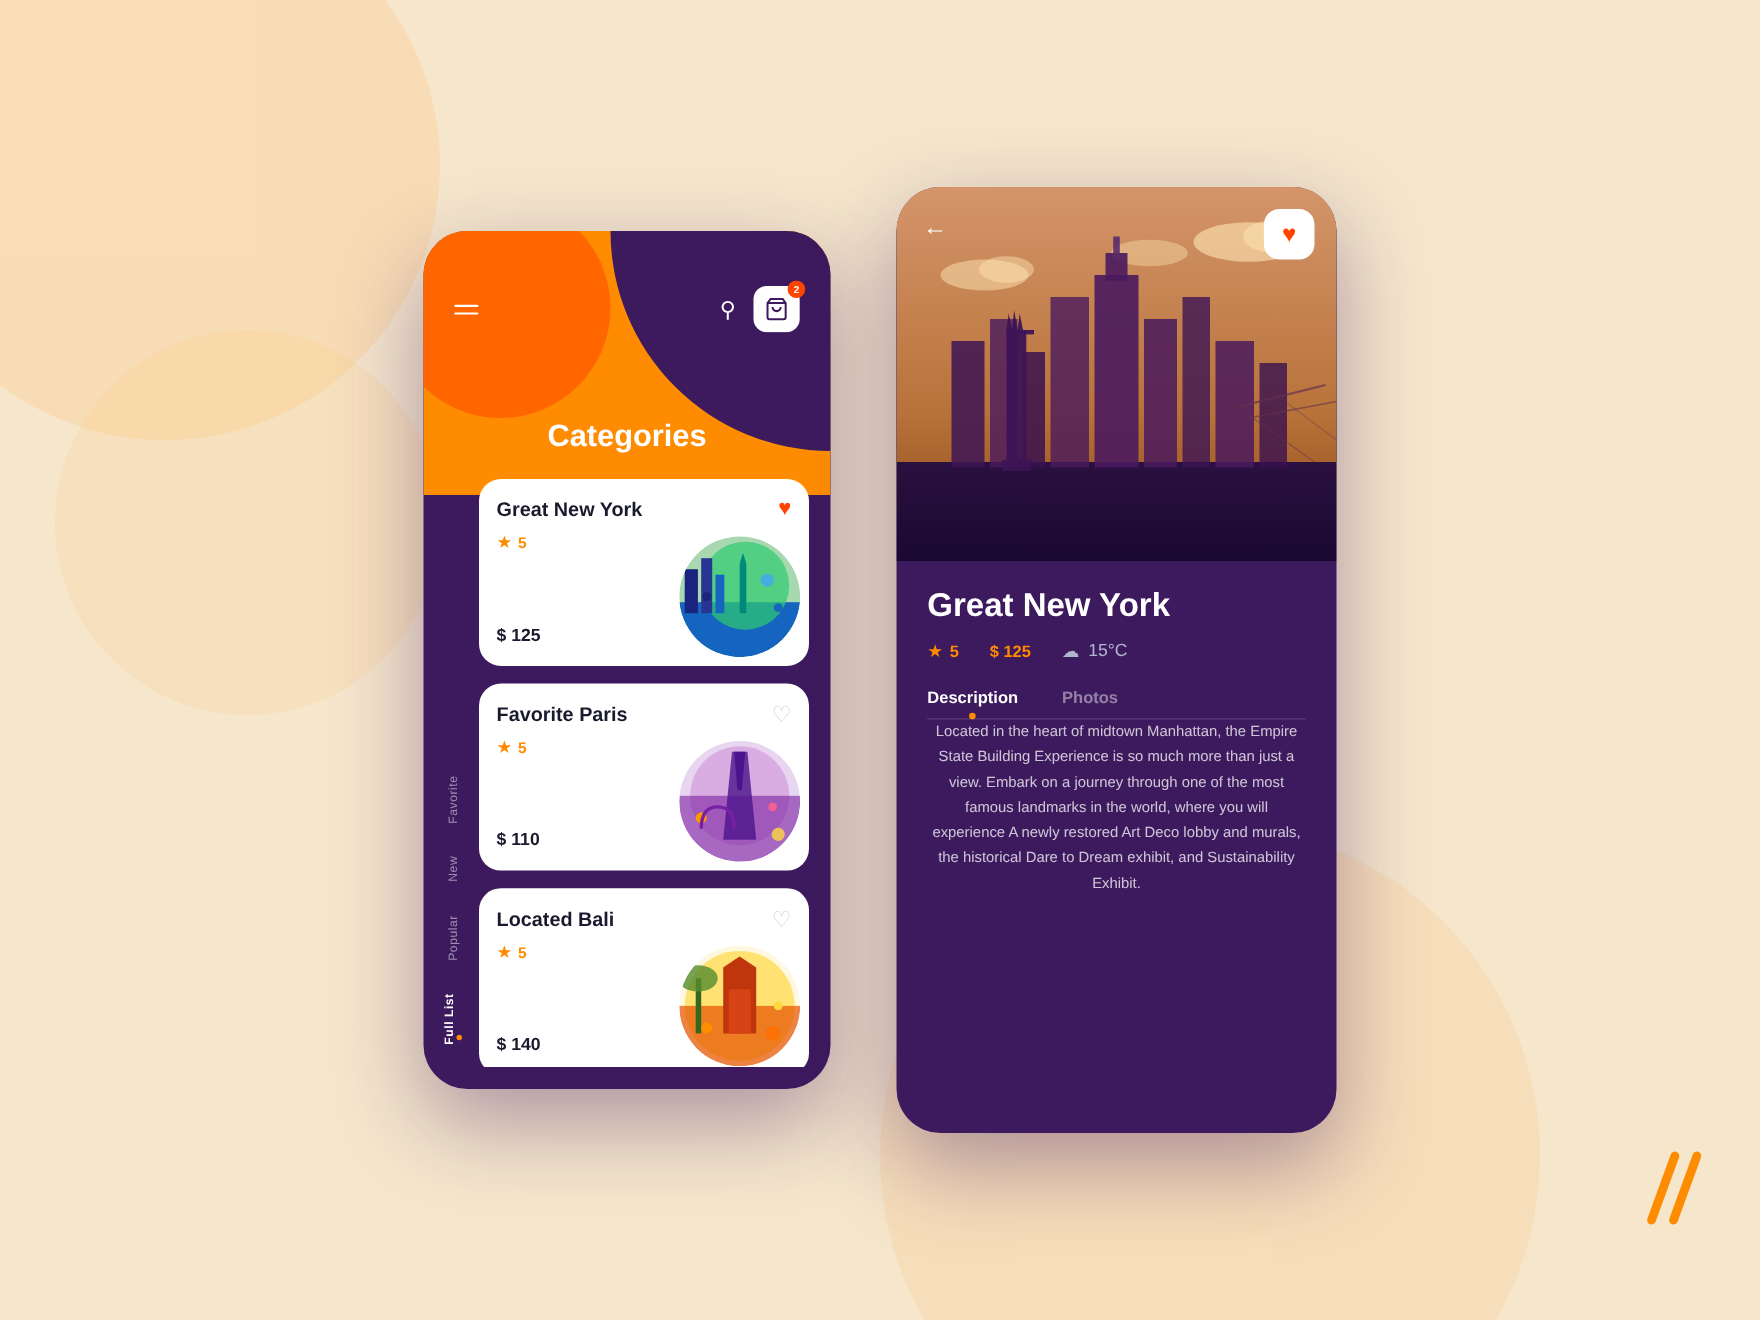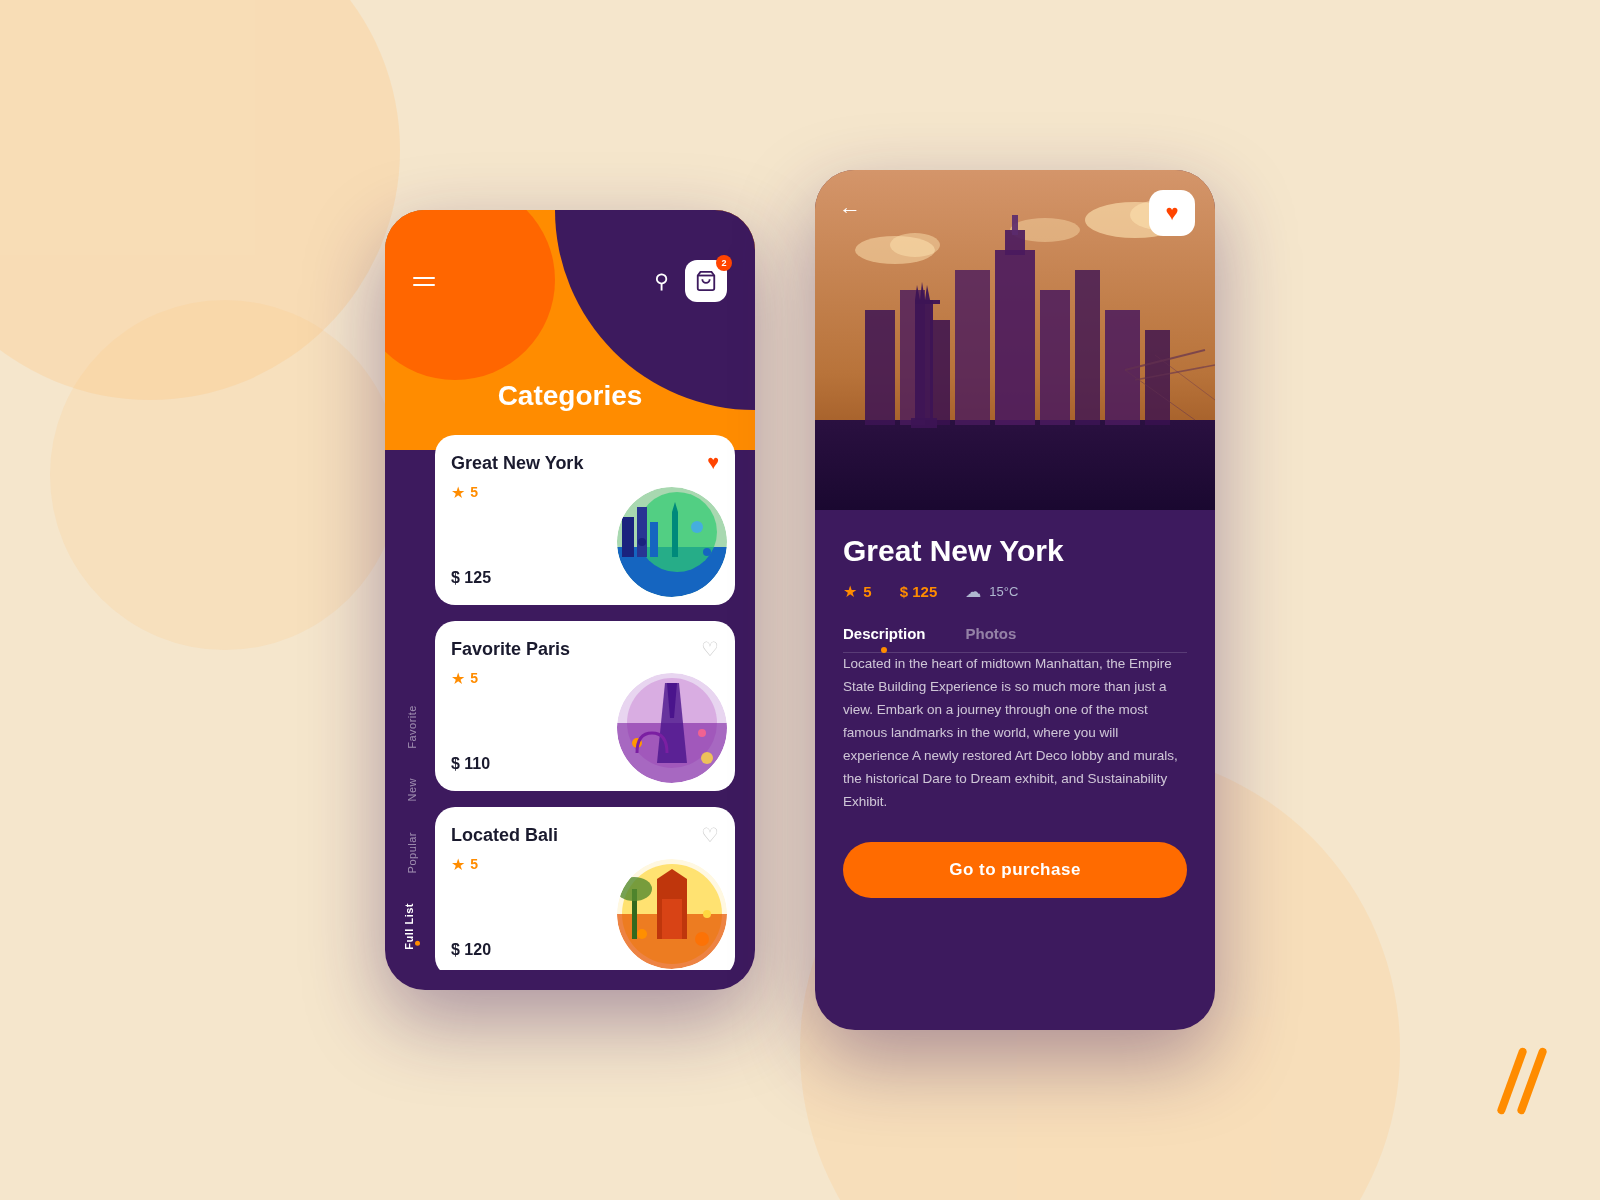--- a/index.html
+++ b/index.html
@@ -342,21 +342,21 @@
       margin-bottom: 24px;
     }
     .meta-item {
       display: flex;
       align-items: center;
       gap: 6px;
     }
     .meta-star { color: #ff8c00; font-size: 16px; }
     .meta-value { color: #ff8c00; font-weight: 700; font-size: 15px; }
     .meta-price { color: #ff8c00; font-weight: 700; font-size: 15px; }
-    .meta-temp { color: #b0b8d0; font-size: 13px; }
+    .meta-temp { color: #b0b8d0; font-size: 16px; }
     .meta-cloud { color: #b0b8d0; font-size: 16px; margin-right: 2px; }
 
     .detail-tabs {
       display: flex;
       gap: 40px;
       border-bottom: 1px solid rgba(255,255,255,0.15);
       margin-bottom: 0;
     }
     .detail-tab {
       padding-bottom: 10px;
@@ -381,21 +381,22 @@
     }
     .detail-tab.inactive {
       color: rgba(255,255,255,0.45);
       text-align: center;
     }
 
     .detail-description {
       font-size: 13.5px;
       line-height: 1.7;
       color: rgba(255,255,255,0.75);
-      margin-bottom: 28px;
+      margin-bottom: 44px;
+      text-align: center;
     }
 
     .purchase-btn {
       width: 100%;
       background: #ff6b00;
       color: white;
       border: none;
       border-radius: 30px;
       padding: 18px;
       font-size: 17px;
@@ -542,21 +543,21 @@
           </svg>
         </div>
       </div>
 
       <div class="dest-card">
         <div class="dest-card-title">Located Bali</div>
         <div class="dest-card-stars">
           <span class="star-icon">★</span>
           <span class="star-count">5</span>
         </div>
-        <div class="dest-card-price">$ 120</div>
+        <div class="dest-card-price">$ 140</div>
         <div class="dest-card-heart heart-outline">♡</div>
         <div class="dest-card-img">
           <svg width="110" height="110" viewBox="0 0 110 110">
             <defs>
               <clipPath id="circle-clip-bali">
                 <circle cx="55" cy="55" r="55"></circle>
               </clipPath>
             </defs>
             <g clip-path="url(#circle-clip-bali)">
               <rect x="0" y="0" width="110" height="110" fill="#fff8e1"></rect>
@@ -665,21 +666,20 @@
       
       <div class="detail-tabs">
         <div class="detail-tab active">Description</div>
         <div class="detail-tab inactive">Photos</div>
       </div>
 
       
       <div class="detail-description">Located in the heart of midtown Manhattan, the Empire State Building Experience is so much more than just a view. Embark on a journey through one of the most famous landmarks in the world, where you will experience A newly restored Art Deco lobby and murals, the historical Dare to Dream exhibit, and Sustainability Exhibit.</div>
 
       
-      <button class="purchase-btn">Go to purchase</button>
 
     </div>
   </div>
 
 </div>
 
 <div class="slash-marks">
   <span class="slash-mark"></span>
   <span class="slash-mark"></span>
 </div>

